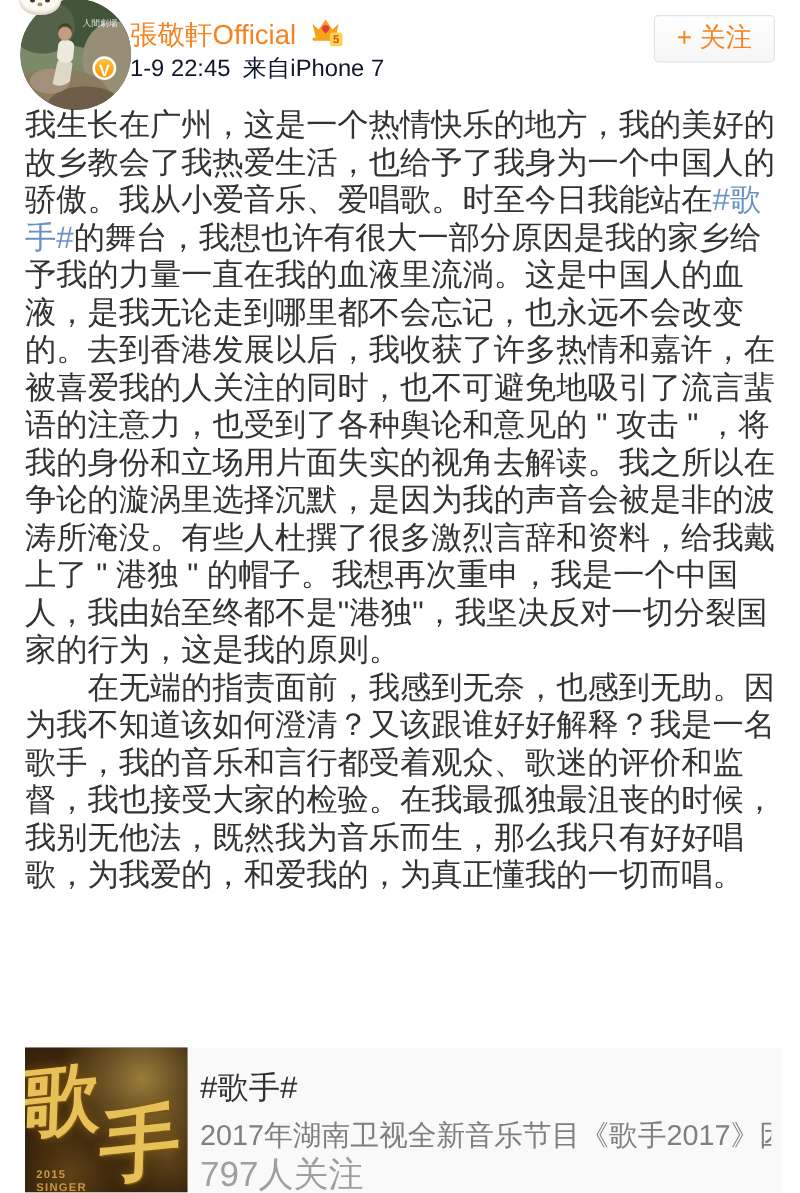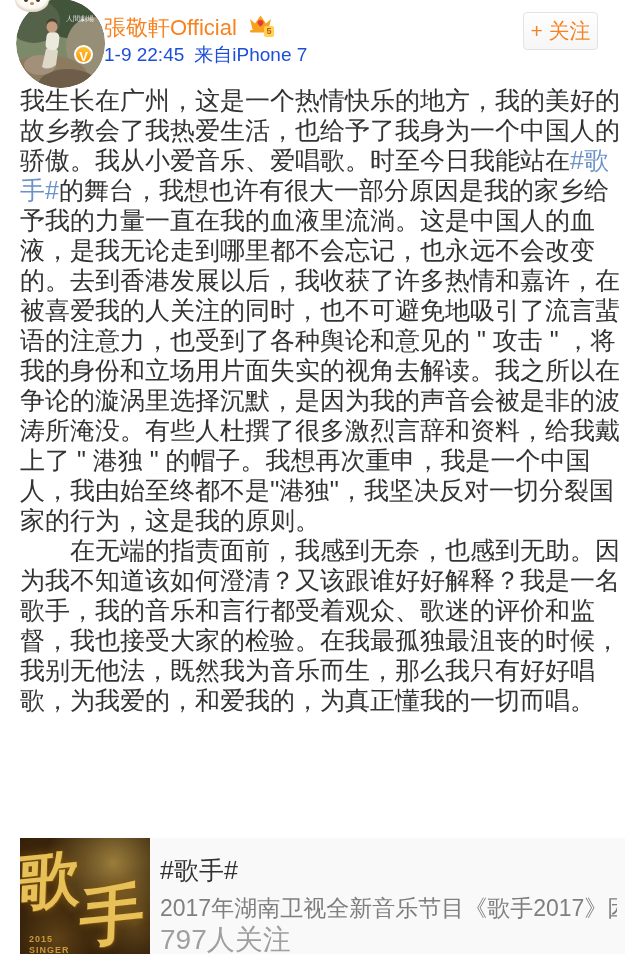--- a/index.html
+++ b/index.html
@@ -28,24 +28,24 @@
   .username {
     position:absolute; left:104px; top:13px;
     font-size:22px; font-weight:normal; color:#f7821f; text-decoration:none;
   }
   .crown { position:absolute; left:248px; top:12px; width:25px; height:24px; }
   .crown .lvl {
     position:absolute; right:-1px; bottom:-1px; width:10px; height:11px;
     background:#ffd34d; color:#c2571b; font-size:9px; font-weight:bold;
     line-height:11px; text-align:center; border-radius:2px;
   }
-  .meta-row { position:absolute; left:104px; top:42px; font-size:19px; color:#1d4ed8; }
+  .meta-row { position:absolute; left:104px; top:42px; font-size:19px; color:#0f172a; }
   .meta-row .src { margin-left:10px; }
   .follow-btn {
-    position:absolute; left:523px; top:12px; width:75px; height:38px;
+    position:absolute; left:523px; top:12px; width:97px; height:38px;
     background:linear-gradient(180deg,#fefefe,#f6f6f6);
     border:1px solid #e3e3e3; border-radius:4px;
     color:#f7821f; font-size:21px; font-family:"Liberation Sans",sans-serif;
     text-align:center; line-height:36px; padding:0; cursor:pointer;
   }
 
   
   .post-text {
     position:absolute; left:20px; top:85px; width:602px;
     font-size:25px; line-height:30px; color:#333333;

